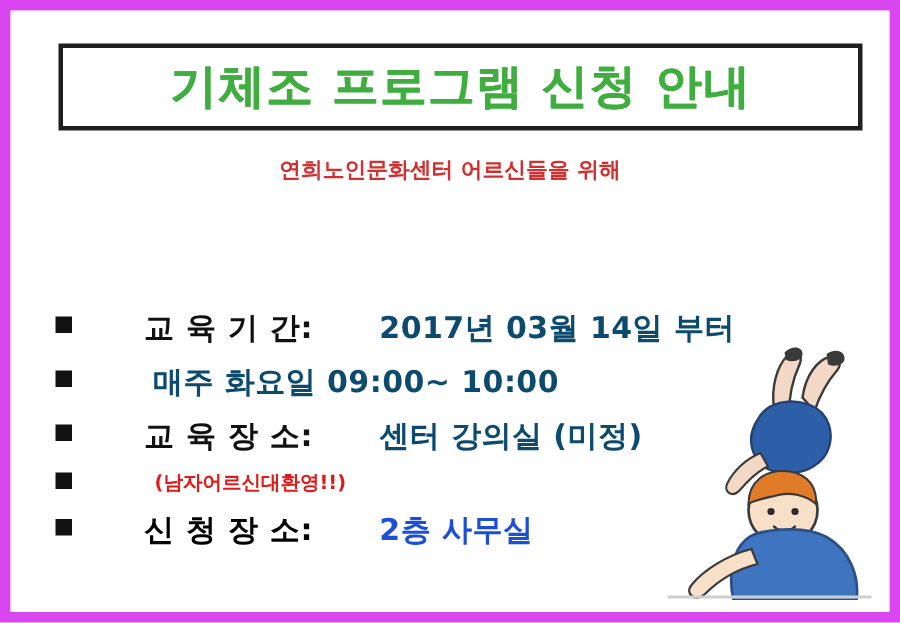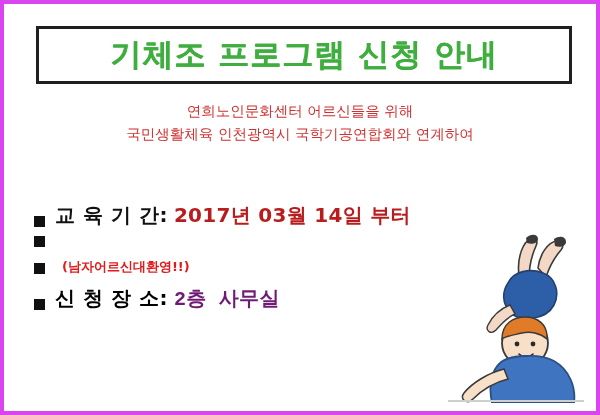--- a/index.html
+++ b/index.html
@@ -12,21 +12,21 @@
     background: #ffffff;
     font-family: "DejaVu Sans", sans-serif;
     overflow: hidden;
   }
   .poster {
     position: relative;
     width: 600px;
     height: 415px;
     box-sizing: border-box;
     background: #ffffff;
-    border: 4px solid #d946ef;
+    border: 7px solid #d946ef;
     overflow: hidden;
   }
   .inner {
     position: absolute;
     left: 0; top: 0; right: 0; bottom: 0;
     background: #ffffff;
   }
 
   
   .title-box {
@@ -54,69 +54,69 @@
 
   
   .intro {
     position: absolute;
     left: 0;
     top: 96px;
     width: 100%;
     text-align: center;
     color: #d03030;
     font-size: 14.5px;
-    font-weight: normal;
+    font-weight: bold;
     line-height: 1.62;
   }
   .intro div {
     white-space: nowrap;
   }
 
   
   .list {
     position: absolute;
     left: 30px;
     top: 198px;
     width: 540px;
   }
   .row {
     display: flex;
-    align-items: flex-end;
+    align-items: center;
     margin-bottom: 9px;
     white-space: nowrap;
+    gap: 38px;
   }
   .bullet {
     width: 11px;
     height: 11px;
     background: #111111;
     display: inline-block;
     margin-right: 10px;
     flex: 0 0 auto;
     position: relative;
     top: -2px;
   }
   .label {
     font-size: 20px;
     font-weight: bold;
     color: #111111;
     letter-spacing: 0.5px;
   }
   .value {
     font-size: 20px;
     font-weight: bold;
-    color: #b91c1c;
+    color: #0c4a6e;
     margin-left: 6px;
     letter-spacing: 0.3px;
   }
   .value.blue {
     color: #1a3fd0;
   }
   .value.red {
-    color: #701a75;
-    font-family: Liberation Mono, monospace;
+    color: #1d4ed8;
   }
   .note {
     font-size: 13px;
     font-weight: bold;
     color: #e01b1b;
     margin-left: 7px;
     letter-spacing: 0;
   }
   .row.last .label {
     color: #000000;
@@ -137,35 +137,40 @@
 
 <div class="poster">
   <div class="inner">
 
     <div class="title-box">
       <span class="title-text">기체조 프로그램 신청 안내</span>
     </div>
 
     <div class="intro">
       <div>연희노인문화센터 어르신들을 위해</div>
-      <div>국민생활체육 인천광역시 국학기공연합회와 연계하여</div>
     </div>
 
     <div class="list">
 
       <div class="row">
         <span class="bullet"></span>
         <span class="label">교 육 기 간:</span>
         <span class="value">2017년 03월 14일 부터</span>
       </div>
 
       <div class="row">
         <span class="bullet"></span>
-      </div>
-
+        <span class="value">매주 화요일 09:00~ 10:00</span>
+      </div>
+
+      <div class="row">
+        <span class="bullet"></span>
+        <span class="label">교 육 장 소:</span>
+        <span class="value">센터 강의실 (미정)</span>
+      </div>
 
       <div class="row">
         <span class="bullet"></span>
         <span class="note">(남자어르신대환영!!)</span>
       </div>
 
       <div class="row last">
         <span class="bullet"></span>
         <span class="label">신 청 장 소:</span>
         <span class="value red">2층 사무실</span>

